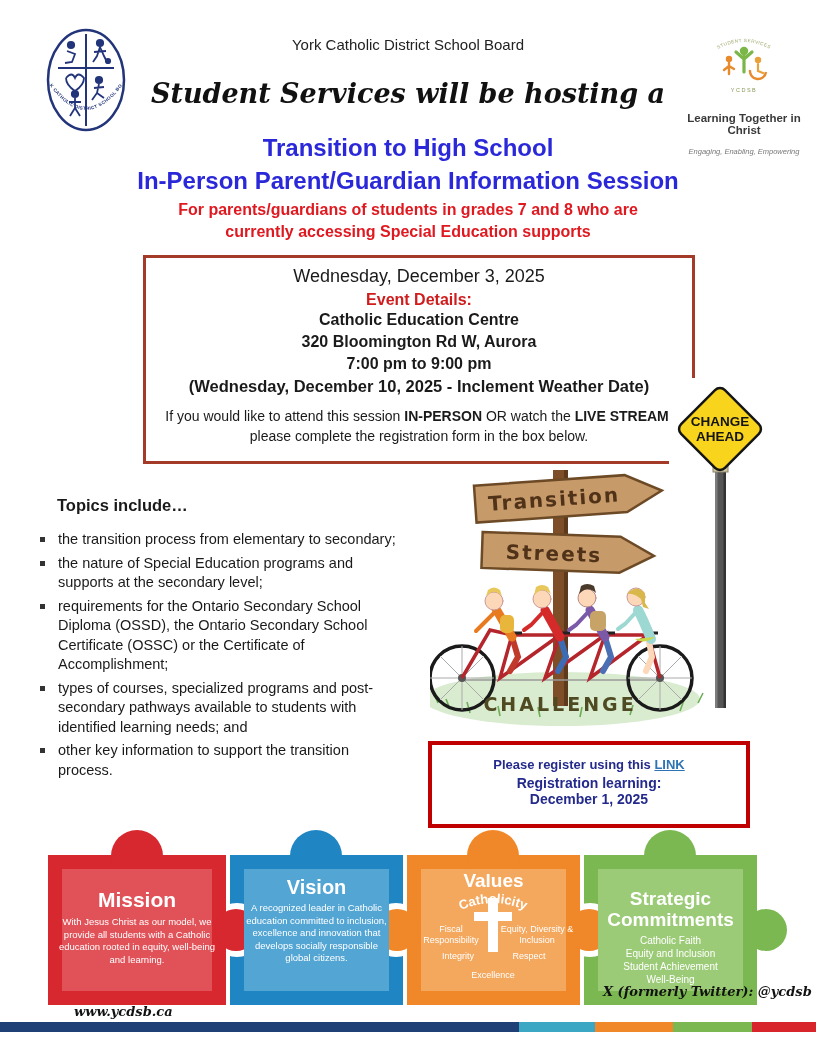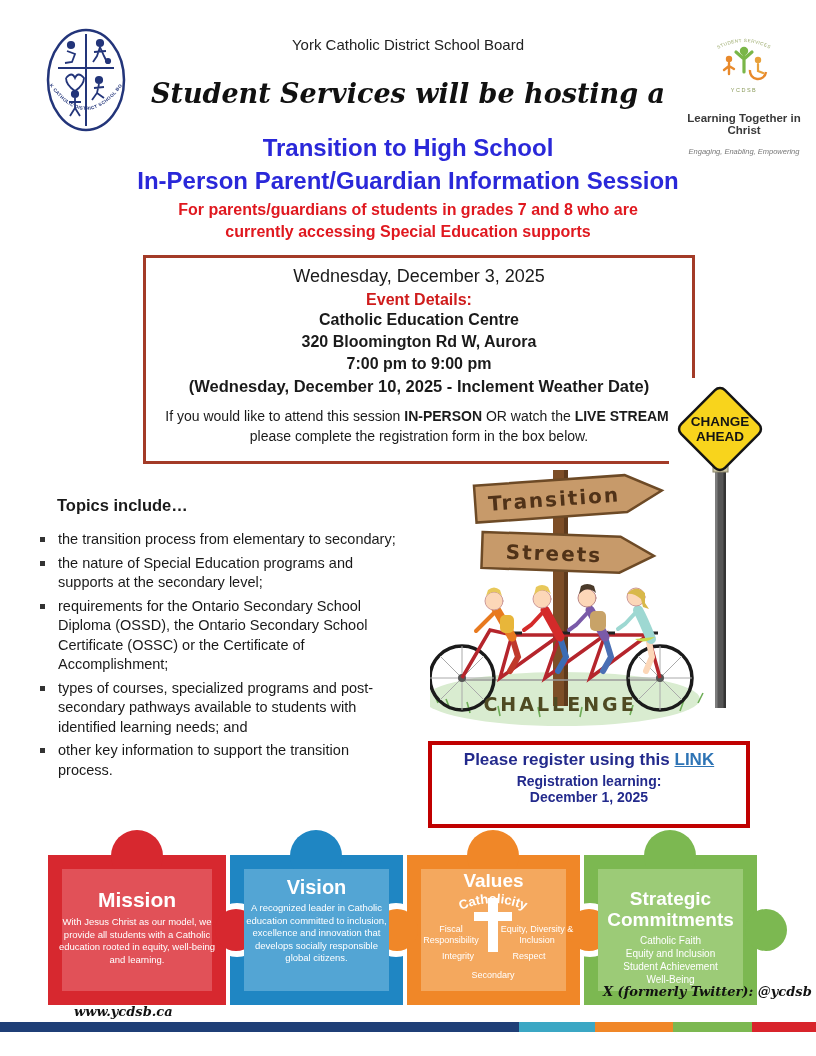--- a/index.html
+++ b/index.html
@@ -35,21 +35,21 @@
   
   .topics-head{left:57px;top:496px;font-size:16.5px;font-weight:bold;}
   .topics-list{left:38px;top:530px;width:364px;}
   .topic-item{position:relative;padding-left:20px;font-size:14.5px;line-height:19.5px;
               margin-bottom:4px;}
   .topic-item .sq{position:absolute;left:2px;top:7px;width:5px;height:5px;background:#333;}
 
   
   .reg-box{left:428px;top:741px;width:322px;height:87px;border:4px solid #c00000;
            box-sizing:border-box;text-align:center;color:#232a8c;}
-  .reg-l1{font-size:17px;font-weight:bold;margin-top:5px;}
+  .reg-l1{font-size:13px;font-weight:bold;margin-top:12px;}
   .reg-l1 a{color:#2e74b5;text-decoration:underline;cursor:pointer;}
   .reg-l2{font-size:14px;font-weight:bold;margin-top:3px;}
   .reg-l3{font-size:14px;font-weight:bold;}
 
   
   .pz{color:#fff;text-align:center;}
   .pz-title{font-weight:bold;}
   .mission-title{left:48px;top:888px;width:178px;font-size:21px;}
   .mission-body{left:57px;top:916px;width:160px;font-size:9.5px;line-height:12.5px;}
   .vision-title{left:230px;top:876px;width:173px;font-size:20px;}
@@ -276,21 +276,21 @@
 
   <div class="abs pz pz-title mission-title">Mission</div>
   <div class="abs pz mission-body">With Jesus Christ as our model, we provide all students with a Catholic education rooted in equity, well-being and learning.</div>
   <div class="abs pz pz-title vision-title">Vision</div>
   <div class="abs pz pz-title values-title">Values</div>
   <div class="abs pz vision-body">A recognized leader in Catholic education committed to inclusion, excellence and innovation that develops socially responsible global citizens.</div>
   <div class="abs pz val-l1">Fiscal Responsibility</div>
   <div class="abs pz val-r1">Equity, Diversity &amp; Inclusion</div>
   <div class="abs pz val-l2">Integrity</div>
   <div class="abs pz val-r2">Respect</div>
-  <div class="abs pz val-c">Secondary</div>
+  <div class="abs pz val-c">Excellence</div>
   <div class="abs pz pz-title strat-title">Strategic Commitments</div>
   <div class="abs pz strat-body">
     <div>Catholic Faith</div>
     <div>Equity and Inclusion</div>
     <div>Student Achievement</div>
     <div>Well-Being</div>
   </div>
 
   <div class="abs foot-web">www.ycdsb.ca</div>
   <div class="abs foot-x">X (formerly Twitter):  @ycdsb</div>

